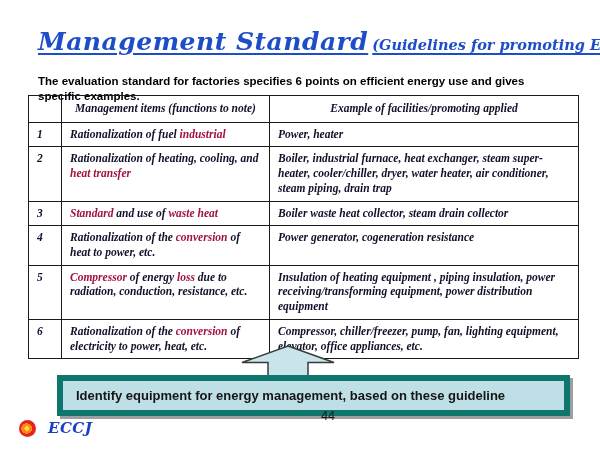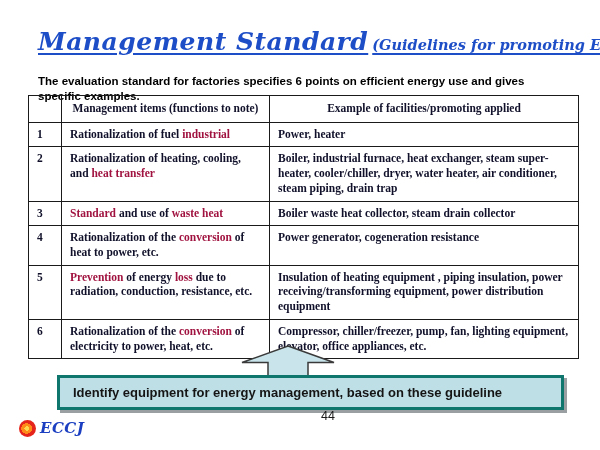--- a/index.html
+++ b/index.html
@@ -23,49 +23,49 @@
     font-size:11.5px;font-weight:700;color:#000;line-height:1.35;
   }
   table.main{
     position:absolute;left:28px;top:95px;width:550px;
     border-collapse:collapse;table-layout:fixed;
     font-family:"Liberation Serif",serif;font-weight:bold;
     font-size:11.5px;line-height:1.28;color:var(--table-text);
   }
   table.main th, table.main td{
     border:1.5px solid #1a1a1a;
-    padding:4px 8px 5px 8px;vertical-align:top;text-align:left;
+    padding:4px 8px 5px 8px;vertical-align:top;text-align:left;font-style:italic;
   }
   table.main th{text-align:center;padding-top:5px;padding-bottom:6px;}
   td.num{text-align:center;}
   col.c-num{width:33px;}
   col.c-mgmt{width:208px;}
   col.c-ex{width:309px;}
   .em{color:var(--emphasis-red);}
   .arrow-wrap{position:absolute;left:240px;top:345px;width:96px;height:32px;}
   .callout{
     position:absolute;left:57px;top:375px;width:488px;height:29px;
     background:var(--callout-bg);
-    border:3px solid #0f766e;
+    border:6px solid #0f766e;
     box-shadow:3px 3px 0 #9aa0a2;
     line-height:29px;padding-left:13px;
     font-size:13px;font-weight:700;color:#151515;
     white-space:nowrap;
   }
   .page-number{
     position:absolute;left:0;top:409px;width:600px;
     text-align:center;font-size:12.5px;color:#1a1a1a;margin-left:28px;
   }
   .footer-logo{position:absolute;left:19px;top:419px;display:flex;align-items:center;}
   .logo-circle{
     width:17px;height:17px;border-radius:50%;
     background:radial-gradient(circle at 45% 50%, #ffd94d 0 18%, #ff8a1a 18% 42%, #e5251c 42% 100%);
   }
   .logo-text{
-    margin-left:4px;color:#1b3fc0;
+    margin-left:12px;color:#1b3fc0;
     font-family:"DejaVu Serif",serif;font-style:italic;font-weight:bold;
     font-size:15px;letter-spacing:0.5px;
   }
 </style>
 </head>
 <body>
 
 <h1 class="title"><span class="title-main">Management Standard</span><span class="title-sub">(Guidelines for promoting EE&amp;C)</span></h1>
 
 <p class="intro">The evaluation standard for factories specifies 6 points on efficient energy use and gives specific examples.</p>
@@ -99,21 +99,21 @@
         <td><span class="em">Standard</span><span> and use of </span><span class="em">waste heat</span></td>
         <td>Boiler waste heat collector, steam drain collector</td>
       </tr>
       <tr>
         <td class="num">4</td>
         <td><span>Rationalization of the </span><span class="em">conversion</span><span> of heat to power, etc.</span></td>
         <td>Power generator, cogeneration resistance</td>
       </tr>
       <tr>
         <td class="num">5</td>
-        <td><span class="em">Prevention</span><span> of energy </span><span class="em">loss</span><span> due to radiation, conduction, resistance, etc.</span></td>
+        <td><span class="em">Compressor</span><span> of energy </span><span class="em">loss</span><span> due to radiation, conduction, resistance, etc.</span></td>
         <td>Insulation of heating equipment , piping insulation, power receiving/transforming equipment, power distribution equipment</td>
       </tr>
       <tr>
         <td class="num">6</td>
         <td><span>Rationalization of the </span><span class="em">conversion</span><span> of electricity to power, heat, etc.</span></td>
         <td>Compressor, chiller/freezer, pump, fan, lighting equipment, elevator, office appliances, etc.</td>
       </tr>
     </tbody>
 </table>
 

